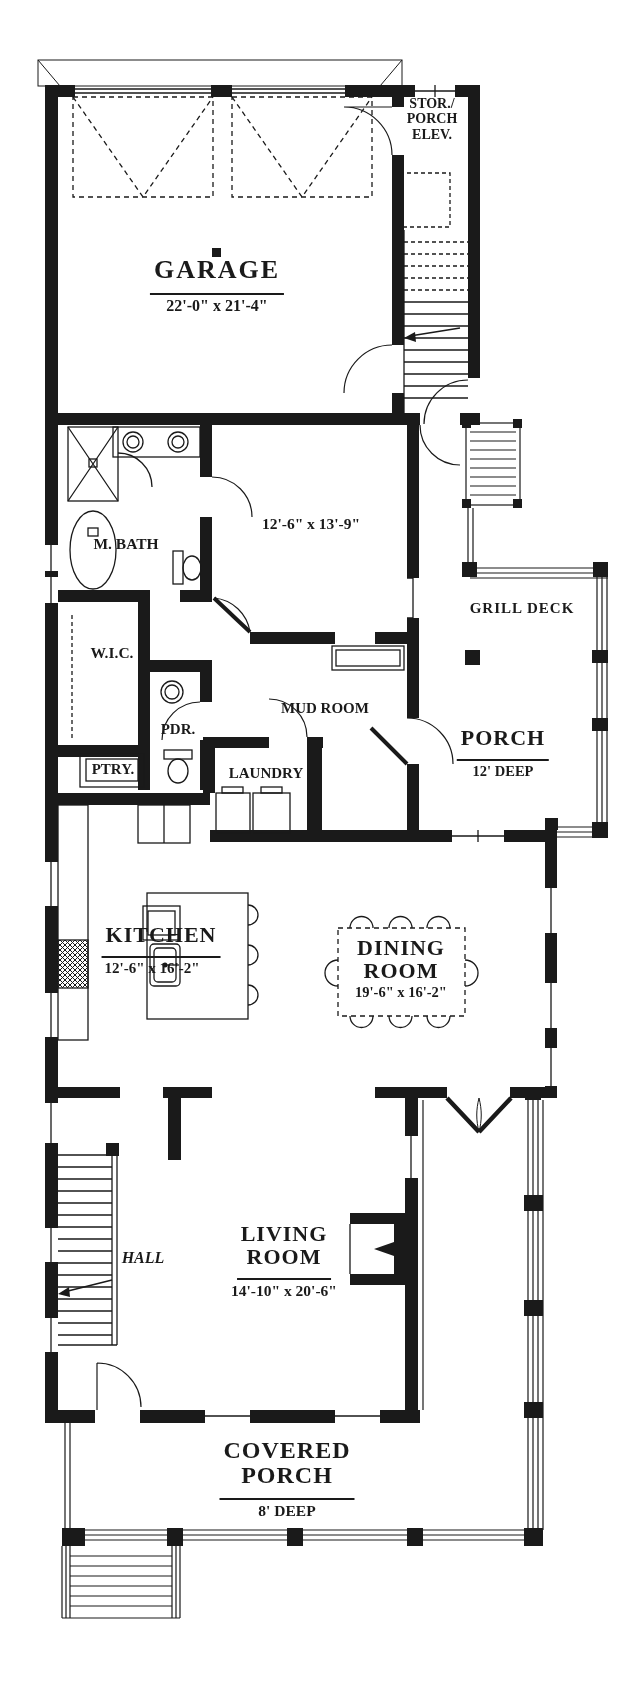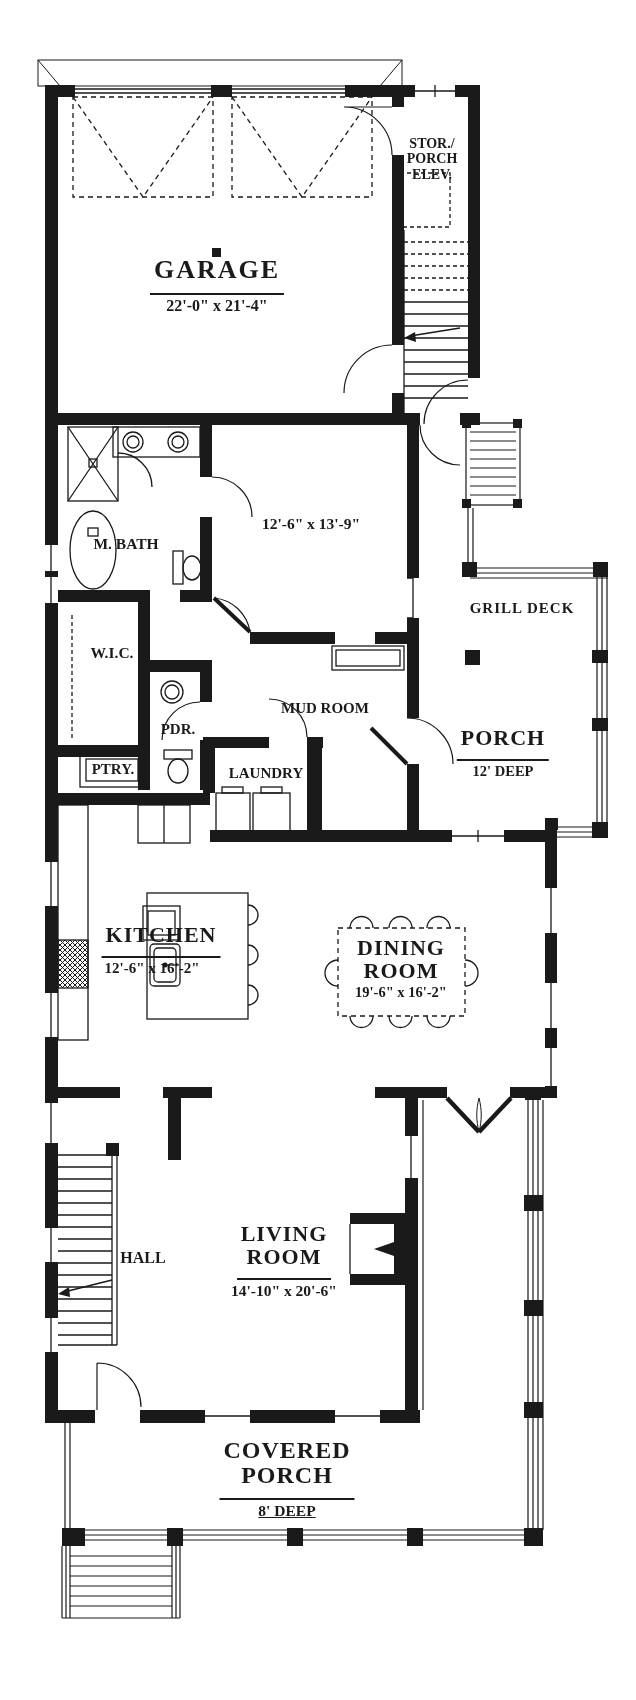--- a/index.html
+++ b/index.html
@@ -272,21 +272,21 @@
       <path d="M70,1556 H172 M70,1566 H172 M70,1576 H172 M70,1586 H172 M70,1596 H172 M70,1606 H172 M62,1618 H180"></path>
     </g>
   </g>
 </svg>
 
 <div class="lbl" style="left:217px;top:256px;font-size:26px;letter-spacing:2px;">
   <span class="und"><span>GARAGE</span></span>
   <div class="dim" style="font-size:16px;letter-spacing:0;">22'-0" x 21'-4"</div>
 </div>
 
-<div class="lbl" style="left:432px;top:96px;font-size:14px;line-height:1.1;margin-top:40px;">
+<div class="lbl" style="left:432px;top:96px;font-size:14px;line-height:1.1;">
   <span class="ln">STOR./</span>
   <span class="ln">PORCH</span>
   <span class="ln">ELEV.</span>
 </div>
 
 <div class="lbl" style="left:126px;top:536px;font-size:15.5px;">
   <span>M. BATH</span>
 </div>
 
 <div class="lbl" style="left:311px;top:513px;font-size:22px;letter-spacing:1px;">
@@ -326,33 +326,33 @@
   <span class="und"><span>KITCHEN</span></span>
   <div class="dim" style="font-size:15px;letter-spacing:0;margin-left:-18px;">12'-6" x 16'-2"</div>
 </div>
 
 <div class="lbl" style="left:401px;top:936px;font-size:22px;letter-spacing:1px;">
   <span class="ln">DINING</span>
   <span class="ln">ROOM</span>
   <div class="dim" style="font-size:14.5px;letter-spacing:0;">19'-6" x 16'-2"</div>
 </div>
 
-<div class="lbl" style="left:143px;top:1250px;font-size:16px;">
+<div class="lbl" style="left:143px;top:1250px;font-size:16px;font-style:italic;">
   <span>HALL</span>
 </div>
 
 <div class="lbl" style="left:284px;top:1222px;font-size:22px;letter-spacing:1px;">
   <span class="und">
     <span class="ln">LIVING</span>
     <span class="ln">ROOM</span>
   </span>
   <div class="dim" style="font-size:15.5px;letter-spacing:0;">14'-10" x 20'-6"</div>
 </div>
 
-<div class="lbl" style="left:287px;top:1438px;font-size:24px;letter-spacing:1px;text-decoration:underline;">
+<div class="lbl" style="left:287px;top:1438px;font-size:24px;letter-spacing:1px;">
   <span class="und">
     <span class="ln">COVERED</span>
     <span class="ln">PORCH</span>
   </span>
   <div class="dim" style="font-size:15.5px;letter-spacing:0;">8'  DEEP</div>
 </div>
 
 </div>
 
 </body></html>

